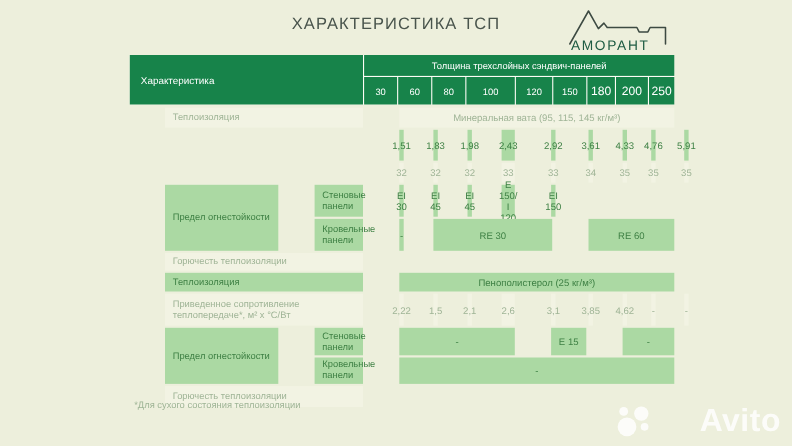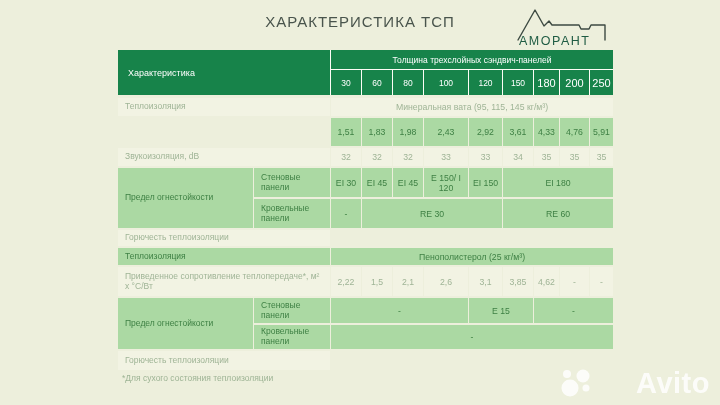--- a/index.html
+++ b/index.html
@@ -48,29 +48,29 @@
   .th-l { font-size:11px; }
 
   .tbody {
     margin-top:3px;
     display:grid;
     grid-template-columns:135px 76px 30px 30px 30px 44px 33px 30px 25px 29px 23px;
     grid-template-rows:18px 28px 18px 29px 29px 16px 17px 29px 25px 24px 19px;
     gap:2px 1px;
     width:495px;
   }
-  .cell { display:flex; align-items:center; font-size:8.5px; line-height:1.15; }
+  .cell { display:flex; align-items:center; font-size:8.5px; line-height:1.15;margin-left:32px; }
   .lab  { justify-content:flex-start; text-align:left; padding:2px 4px 2px 7px; }
   .val  { justify-content:center; text-align:center; padding:1px 2px; font-size:8.7px; }
   .cream { background:#f2f3e3; color:#9fb496; }
   .green { background:#abd9a3; color:#3e8044; }
 
   
   .footnote {
-    position:absolute; left:122px; top:373px;
+    position:absolute; left:122px; top:363px;
     font-size:8.5px; color:#9eb495;
   }
 
   
   .avito {
     position:absolute; right:10px; bottom:6px;
     display:flex; align-items:center;
     opacity:0.85;
     gap:40px;
   }
@@ -110,38 +110,36 @@
       <div class="cell cream val" style="grid-area: 1 / 3 / auto / 12;">Минеральная вата (95, 115, 145 кг/м³)</div>
       <div class="cell green val" style="grid-area: 2 / 3 / auto / 4;">1,51</div>
       <div class="cell green val" style="grid-area: 2 / 4 / auto / 5;">1,83</div>
       <div class="cell green val" style="grid-area: 2 / 5 / auto / 6;">1,98</div>
       <div class="cell green val" style="grid-area: 2 / 6 / auto / 7;">2,43</div>
       <div class="cell green val" style="grid-area: 2 / 7 / auto / 8;">2,92</div>
       <div class="cell green val" style="grid-area: 2 / 8 / auto / 9;">3,61</div>
       <div class="cell green val" style="grid-area: 2 / 9 / auto / 10;">4,33</div>
       <div class="cell green val" style="grid-area: 2 / 10 / auto / 11;">4,76</div>
       <div class="cell green val" style="grid-area: 2 / 11 / auto / 12;">5,91</div>
-      <div class="cell cream lab" style="grid-area: 3 / 1 / auto / 3;">Звукоизоляция, dB</div>
       <div class="cell cream val" style="grid-area: 3 / 3 / auto / 4;">32</div>
       <div class="cell cream val" style="grid-area: 3 / 4 / auto / 5;">32</div>
       <div class="cell cream val" style="grid-area: 3 / 5 / auto / 6;">32</div>
       <div class="cell cream val" style="grid-area: 3 / 6 / auto / 7;">33</div>
       <div class="cell cream val" style="grid-area: 3 / 7 / auto / 8;">33</div>
       <div class="cell cream val" style="grid-area: 3 / 8 / auto / 9;">34</div>
       <div class="cell cream val" style="grid-area: 3 / 9 / auto / 10;">35</div>
       <div class="cell cream val" style="grid-area: 3 / 10 / auto / 11;">35</div>
       <div class="cell cream val" style="grid-area: 3 / 11 / auto / 12;">35</div>
       <div class="cell green lab" style="grid-area: 4 / 1 / 6 / 2;">Предел огнестойкости</div>
       <div class="cell green lab" style="grid-area: 4 / 2 / auto / 3;">Стеновые панели</div>
       <div class="cell green val" style="grid-area: 4 / 3 / auto / 4;">EI 30</div>
       <div class="cell green val" style="grid-area: 4 / 4 / auto / 5;">EI 45</div>
       <div class="cell green val" style="grid-area: 4 / 5 / auto / 6;">EI 45</div>
       <div class="cell green val" style="grid-area: 4 / 6 / auto / 7;">E 150/ I 120</div>
       <div class="cell green val" style="grid-area: 4 / 7 / auto / 8;">EI 150</div>
-      <div class="cell green val" style="grid-area: 4 / 8 / auto / 12;">EI 180</div>
       <div class="cell green lab" style="grid-area: 5 / 2 / auto / 3;">Кровельные панели</div>
       <div class="cell green val" style="grid-area: 5 / 3 / auto / 4;">-</div>
       <div class="cell green val" style="grid-area: 5 / 4 / auto / 8; text-align: right;">RE 30</div>
       <div class="cell green val" style="grid-area: 5 / 8 / auto / 12;">RE 60</div>
       <div class="cell cream lab" style="grid-area: 6 / 1 / auto / 3;">Горючесть теплоизоляции</div>
       <div class="cell green lab" style="grid-area: 7 / 1 / auto / 3;">Теплоизоляция</div>
       <div class="cell green val" style="grid-area: 7 / 3 / auto / 12;">Пенополистерол (25 кг/м³)</div>
       <div class="cell cream lab" style="grid-area: 8 / 1 / auto / 3;">Приведенное сопротивление теплопередаче*, м² х °С/Вт</div>
       <div class="cell cream val" style="grid-area: 8 / 3 / auto / 4;">2,22</div>
       <div class="cell cream val" style="grid-area: 8 / 4 / auto / 5;">1,5</div>

